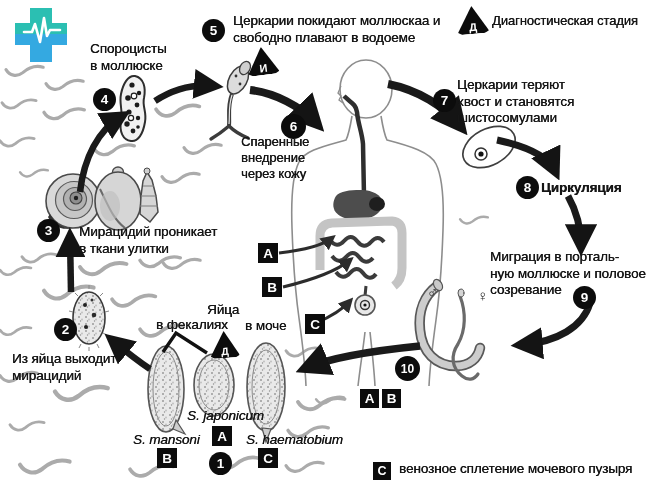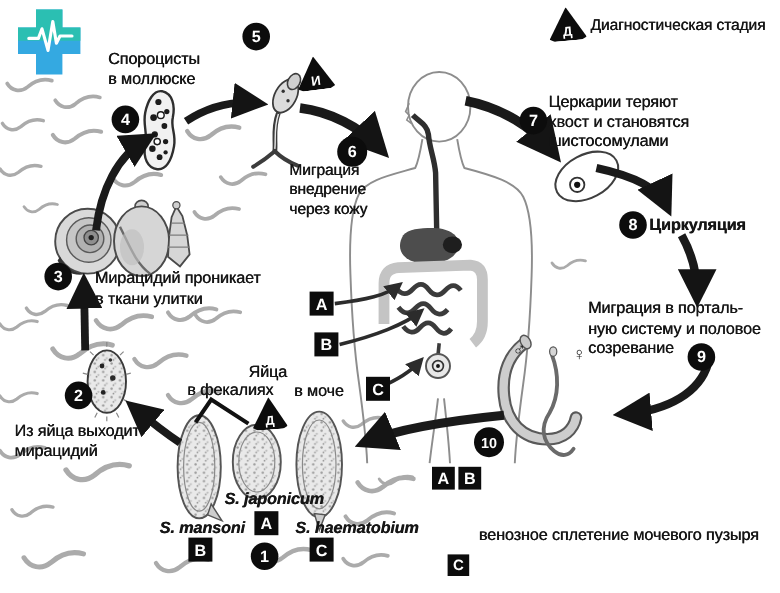--- a/index.html
+++ b/index.html
@@ -1,21 +1,21 @@
 <!DOCTYPE html>
 <html><head>
 <meta charset="utf-8">
 <style>
   html,body{margin:0;padding:0;background:#fff;}
   .stage{position:relative;width:650px;height:494px;background:#fff;overflow:hidden;
          font-family:"Liberation Sans",sans-serif;color:#141414;}
   .art{position:absolute;left:0;top:0;}
   .lbl{position:absolute;white-space:pre-line;font-size:13.5px;line-height:16.5px;
        color:#161616;letter-spacing:-0.1px;text-shadow:0.35px 0 0 currentColor;}
-  .it{font-style:italic;font-weight:bold;}
+  .it{font-style:italic;}
   .c{position:absolute;width:23px;height:23px;border-radius:50%;background:#0c0c0c;color:#fff;
      display:flex;align-items:center;justify-content:center;font-weight:700;font-size:13.5px;}
   .b{position:absolute;width:20px;height:20px;background:#0c0c0c;color:#fff;
      display:flex;align-items:center;justify-content:center;font-weight:700;font-size:13.5px;}
   .tri{position:absolute;background:#0c0c0c;color:#fff;font-weight:700;
        clip-path:polygon(50% 0,100% 92%,86% 100%,14% 100%,0 92%);
        display:flex;align-items:flex-end;justify-content:center;}
   .sym{position:absolute;font-size:15px;color:#222;font-weight:700;}
 </style>
 </head>
@@ -225,29 +225,31 @@
   <div class="c" style="left:516px;top:176px;">8</div>
   <div class="c" style="left:573px;top:286px;">9</div>
   <div class="c" style="left:395px;top:356px;width:25px;height:25px;font-size:12px;">10</div>
 
   <div class="lbl" style="left:12px;top:351px;">Из яйца выходит
 мирацидий</div>
   <div class="lbl" style="left:79px;top:224px;">Мирацидий проникает
 в ткани улитки</div>
   <div class="lbl" style="left:90px;top:41px;">Спороцисты
 в моллюске</div>
-  <div class="lbl" style="left:241px;top:134px;font-size:13px;line-height:16px;">Миграция
+  <div class="lbl" style="left:233px;top:13px;">Церкарии покидают моллюскаа и
+свободно плавают в водоеме</div>
+  <div class="lbl" style="left:241px;top:134px;font-size:13px;line-height:16px;">Спаренные
 внедрение
 через кожу</div>
   <div class="lbl" style="left:457px;top:77px;">Церкарии теряют
 хвост и становятся
 шистосомулами</div>
   <div class="lbl" style="left:541px;top:180px;font-weight:bold;">Циркуляция</div>
   <div class="lbl" style="left:490px;top:249px;">Миграция в порталь-
-ную систему и половое
+ную моллюске и половое
 созревание</div>
 
   <div class="tri" style="left:457px;top:6px;width:31px;height:27px;font-size:11px;padding-bottom:1px;transform:rotate(-5deg);">Д</div>
   <div class="lbl" style="left:492px;top:13px;font-size:13px;">Диагностическая стадия</div>
   <div class="tri" style="left:247px;top:47px;width:31px;height:27px;font-size:11px;padding-bottom:1px;transform:rotate(-7deg);">И</div>
   <div class="tri" style="left:210px;top:331px;width:29px;height:26px;font-size:10.5px;padding-bottom:1px;transform:rotate(-4deg);">Д</div>
 
   <div class="lbl" style="left:207px;top:302px;text-align:center;">Яйца</div>
   <div class="lbl" style="left:156px;top:317px;text-align:center;">в фекалиях</div>
   <div class="lbl" style="left:245px;top:318px;">в моче</div>
@@ -261,15 +263,15 @@
   <div class="b" style="left:258px;top:243px;">A</div>
   <div class="b" style="left:262px;top:277px;">B</div>
   <div class="b" style="left:305px;top:314px;">C</div>
 
   <div class="sym" style="left:427px;top:283px;">♂</div>
   <div class="sym" style="left:477px;top:287px;">♀</div>
 
   <div class="b" style="left:360px;top:389px;width:19px;height:19px;">A</div>
   <div class="b" style="left:382px;top:389px;width:19px;height:19px;">B</div>
   <div class="b" style="left:373px;top:462px;width:18px;height:18px;font-size:12.5px;">C</div>
-  <div class="lbl" style="left:399px;top:438px;">венозное сплетение мочевого пузыря</div>
+  <div class="lbl" style="left:399px;top:461px;">венозное сплетение мочевого пузыря</div>
 
 </div>
 
 </body></html>

